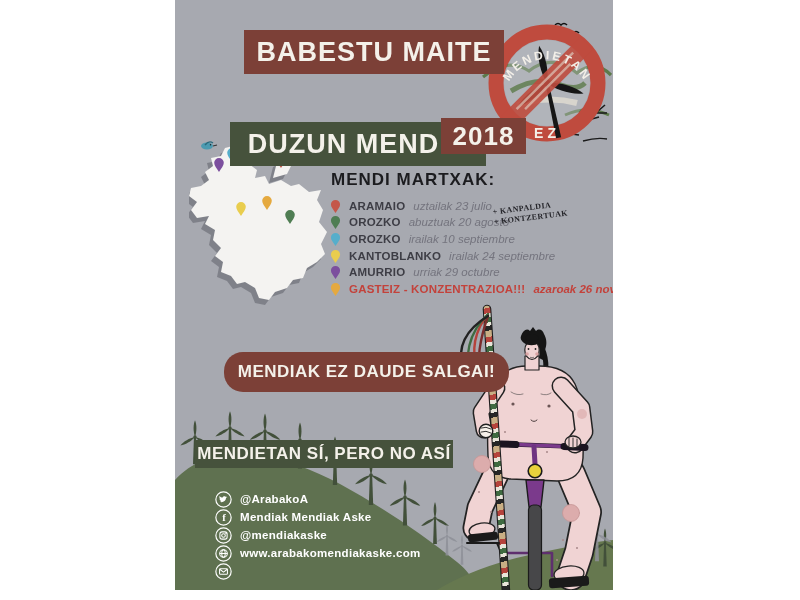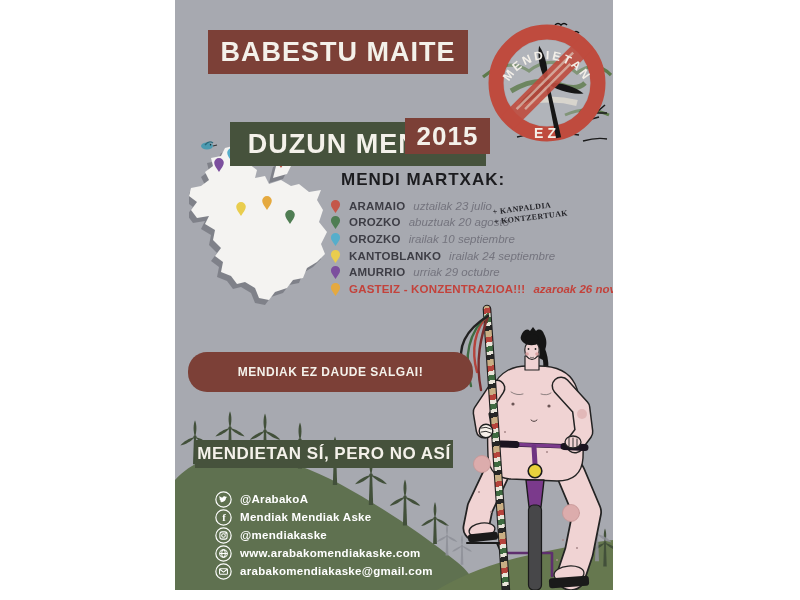--- a/index.html
+++ b/index.html
@@ -2,37 +2,37 @@
 <html><head>
 <meta charset="utf-8">
 <style>
   html,body{margin:0;padding:0;background:#ffffff;}
   .stage{position:relative;width:800px;height:600px;background:#ffffff;overflow:hidden;
          font-family:"Liberation Sans",sans-serif;}
   .poster{position:absolute;left:175px;top:0;width:438px;height:590px;background:#a7a9b0;overflow:hidden;}
   .illu{position:absolute;left:0;top:0;z-index:1;}
   .bar{position:absolute;z-index:3;display:flex;align-items:center;justify-content:center;
        color:#f4f1ea;font-weight:bold;letter-spacing:1px;}
-  .bar.red{background:#7c4037;}
+  .bar.red{background:#7c4037;margin-left:36px;}
   .bar.green{background:#46523c;margin-top:48px;}
   .t1{left:33px;top:30px;width:260px;height:44px;font-size:27px;}
   .t2{left:55px;top:74px;width:256px;height:44px;font-size:27px;}
   .t3{left:230px;top:118px;width:85px;height:36px;font-size:26px;}
   .logo{position:absolute;left:307px;top:13px;z-index:2;}
   .mapwrap{position:absolute;left:14px;top:138px;z-index:2;}
   .heading{position:absolute;left:156px;top:170px;z-index:3;color:#1c1c1f;font-weight:bold;
-           font-size:17px;letter-spacing:1px;margin-left:10px;}
+           font-size:17px;letter-spacing:1px;}
   .row{position:absolute;left:155px;z-index:3;display:flex;align-items:center;gap:8px;height:16px;white-space:nowrap;}
   .row .name{font-size:11.5px;font-weight:bold;color:#3d3d45;letter-spacing:.2px;}
   .row .date{font-size:11.5px;color:#74747e;font-style:italic;}
   .row.hl .name,.row.hl .date{color:#c3423b;font-weight:bold;}
   .note{position:absolute;left:318px;top:203px;z-index:3;transform:rotate(-7deg);
         font-family:"Liberation Serif",serif;font-weight:bold;font-size:8px;color:#26262b;
         line-height:10px;letter-spacing:.4px;}
-  .banner1{left:13px;top:352px;width:285px;height:40px;font-size:12px;letter-spacing:.5px;border-radius:19px;}
+  .banner1{left:13px;top:352px;width:285px;height:40px;font-size:17px;letter-spacing:.5px;border-radius:19px;}
   .banner2{left:20px;top:392px;width:258px;height:28px;font-size:17px;letter-spacing:.5px;}
   .social{position:absolute;left:40px;top:490px;z-index:3;}
   .srow{display:flex;align-items:center;gap:8px;height:18px;text-align:center;}
   .srow .slabel{color:#ffffff;font-weight:bold;font-size:11.5px;letter-spacing:.3px;white-space:nowrap;}
   .pin{flex:0 0 auto;}
 </style>
 </head>
 <body>
 
 <div class="stage">
@@ -175,21 +175,21 @@
       </g>
     </svg>
 
     <div class="bar red t1">
       <span>BABESTU MAITE</span>
     </div>
     <div class="bar green t2">
       <span>DUZUN MENDIA</span>
     </div>
     <div class="bar red t3">
-      <span>2015</span>
+      <span>2018</span>
     </div>
 
     <svg class="logo" width="130" height="140" viewBox="-65 -70 130 140">
       <defs>
         <path id="arcT" d="M -42,10 A 43,43 0 0 1 42,10" fill="none"></path>
       </defs>
 
       <g fill="none">
         <path d="M-64,-6 Q-40,-26 -18,-12 Q5,-30 30,-10 Q48,-24 64,-8" stroke="#5c7a4a" stroke-width="3.2"></path>
         <path d="M18,32 Q40,22 62,32" stroke="#5c7a4a" stroke-width="3"></path>
@@ -338,18 +338,17 @@
           <path d="M4.4,8 L11.6,8" stroke="#fff" stroke-width="1"></path>
         </svg>
         <span class="slabel">www.arabakomendiakaske.com</span>
       </div>
       <div class="srow">
         <svg width="17" height="17" viewBox="0 0 16 16">
           <circle cx="8" cy="8" r="7.2" fill="none" stroke="#fff" stroke-width="1.1"></circle>
           <rect x="4.3" y="5.4" width="7.4" height="5.2" rx=".8" fill="none" stroke="#fff" stroke-width="1"></rect>
           <path d="M4.5,5.9 L8,8.6 L11.5,5.9" fill="none" stroke="#fff" stroke-width="1"></path>
         </svg>
-        <span class="slabel">arabakomendiakaske@gmail.com</span>
       </div>
     </div>
 
   </div>
 </div>
 
 </body></html>

